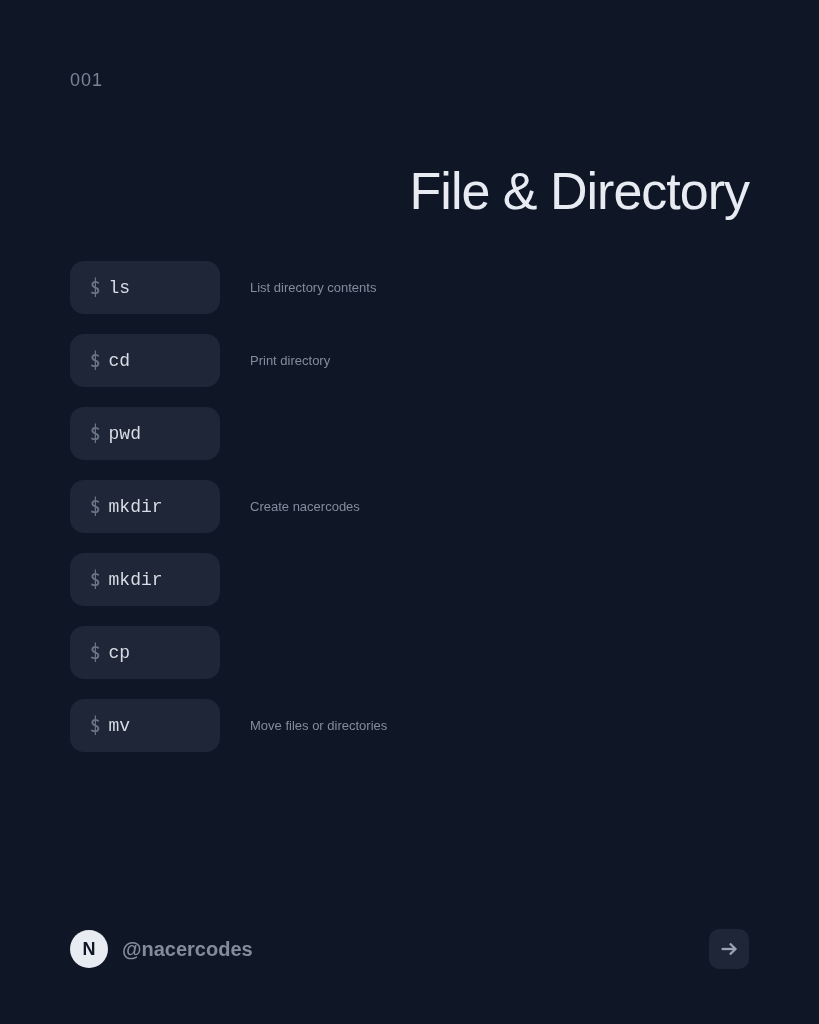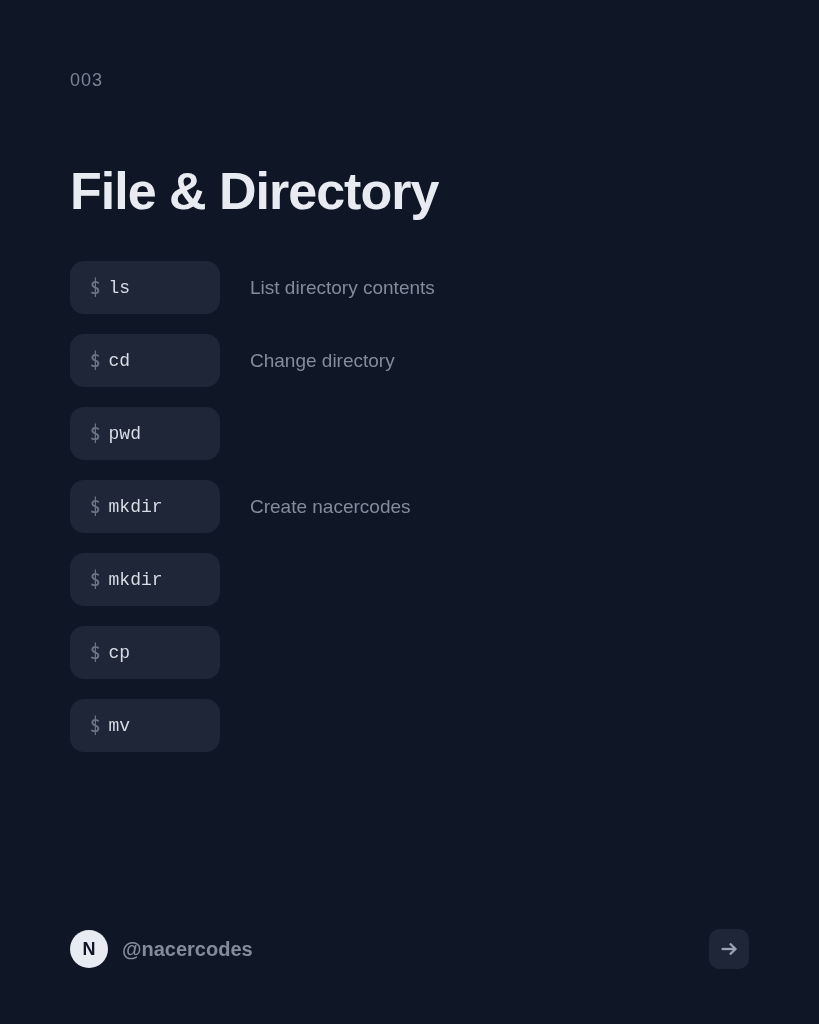--- a/index.html
+++ b/index.html
@@ -20,23 +20,24 @@
     .page-number {
       color: #7b8494;
       font-size: 18px;
       font-weight: 400;
       letter-spacing: 1px;
       margin-bottom: 70px;
     }
     .title {
       color: #e8ecf2;
       font-size: 52px;
-      font-weight: 700;
+      font-weight: 400;
       margin-bottom: 40px;
       letter-spacing: -1px;
+      text-align: right;
     }
     .command-list {
       display: flex;
       flex-direction: column;
       gap: 20px;
     }
     .command-row {
       display: flex;
       align-items: center;
       gap: 30px;
@@ -56,21 +57,21 @@
       font-size: 18px;
     }
     .command {
       color: #d8dce4;
       font-family: Liberation Mono, monospace;
       font-size: 18px;
       font-weight: 500;
     }
     .description {
       color: #848c9c;
-      font-size: 19px;
+      font-size: 13px;
       font-weight: 400;
     }
     .footer {
       position: absolute;
       bottom: 55px;
       left: 70px;
       right: 70px;
       display: flex;
       align-items: center;
       justify-content: space-between;
@@ -111,38 +112,38 @@
       width: 22px;
       height: 22px;
       stroke: #9ca3b4;
       stroke-width: 2.5;
       fill: none;
     }
   </style>
 </head>
 <body>
 
-<div class="page-number">003</div>
+<div class="page-number">001</div>
 
 <h1 class="title">File &amp; Directory</h1>
 
 <div class="command-list">
   <div class="command-row">
     <div class="command-pill">
       <span class="prompt">$</span>
       <span class="command">ls</span>
     </div>
     <div class="description">List directory contents</div>
   </div>
   <div class="command-row">
     <div class="command-pill">
       <span class="prompt">$</span>
       <span class="command">cd</span>
     </div>
-    <div class="description">Change directory</div>
+    <div class="description">Print directory</div>
   </div>
   <div class="command-row">
     <div class="command-pill">
       <span class="prompt">$</span>
       <span class="command">pwd</span>
     </div>
   </div>
   <div class="command-row">
     <div class="command-pill">
       <span class="prompt">$</span>
@@ -160,20 +161,21 @@
     <div class="command-pill">
       <span class="prompt">$</span>
       <span class="command">cp</span>
     </div>
   </div>
   <div class="command-row">
     <div class="command-pill">
       <span class="prompt">$</span>
       <span class="command">mv</span>
     </div>
+    <div class="description">Move files or directories</div>
   </div>
 </div>
 
 <div class="footer">
   <div class="footer-left">
     <div class="avatar">N</div>
     <div class="handle">@nacercodes</div>
   </div>
   <div class="next-button">
     <svg viewBox="0 0 24 24">

